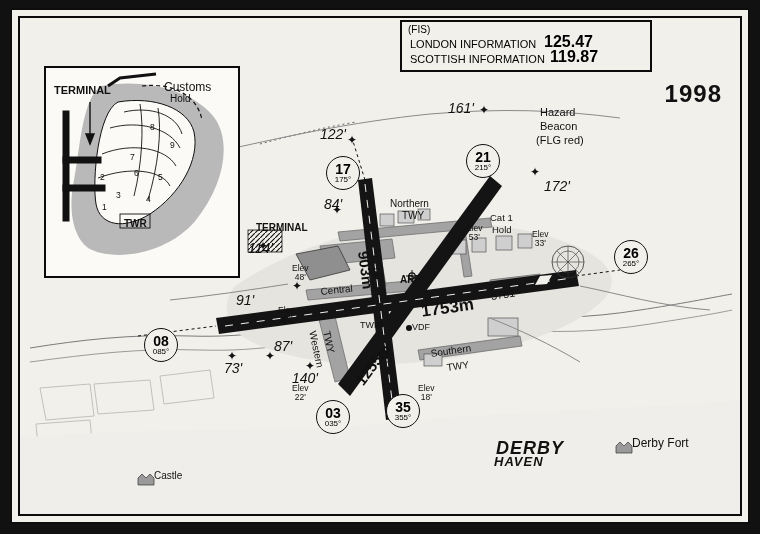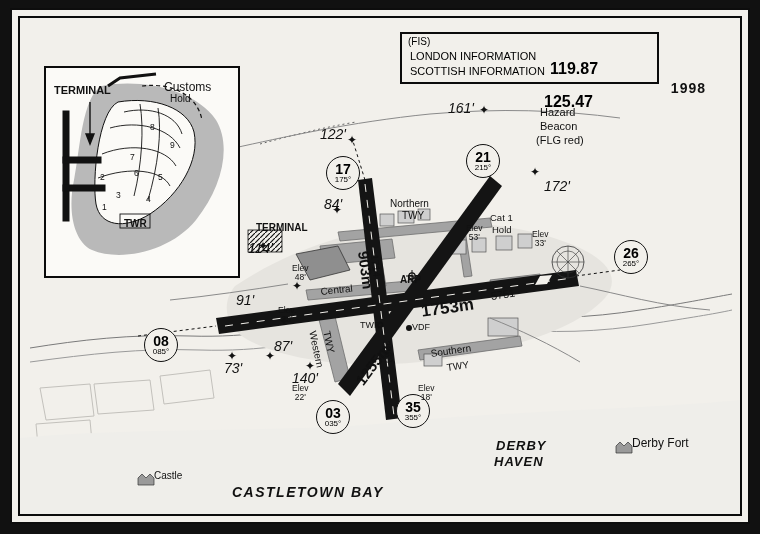--- a/index.html
+++ b/index.html
@@ -25,27 +25,27 @@
   .map-area{
     position:absolute;left:8px;top:8px;right:8px;bottom:8px;
     overflow:hidden;
   }
   svg{display:block;}
   .txt{position:absolute;font-family:"Liberation Sans", sans-serif;color:#111;white-space:nowrap;}
   .b{font-weight:bold;}
   .it{font-style:italic;}
   
   .fis-box{
-    position:absolute;left:380px;top:14px;width:248px;height:48px;
-    background:#f2f0eb;border:2px solid #0b0b0b;padding-left:7px;
+    position:absolute;left:380px;top:2px;width:248px;height:48px;
+    background:#f2f0eb;border:2px solid #0b0b0b;
   }
   .fis-label{position:absolute;left:6px;top:2px;font-size:10px;}
   .fis-row{position:absolute;left:8px;font-size:11px;}
   .fis-freq{position:absolute;font-size:16px;font-weight:bold;}
-  .year{position:absolute;right:34px;top:62px;font-size:14px;font-weight:bold;letter-spacing:1px;}
+  .year{position:absolute;right:18px;top:62px;font-size:24px;font-weight:bold;letter-spacing:1px;}
   
   .inset{
     position:absolute;left:24px;top:48px;width:192px;height:208px;
     background:#fbfaf7;border:2px solid #0b0b0b;
   }
   .rw-circle{
     position:absolute;border:1.5px solid #111;border-radius:26px;
     background:#f2f0eb;
     display:flex;align-items:center;justify-content:center;
     flex-direction:column;
@@ -194,21 +194,21 @@
 
         <g fill="#9a9a9a" stroke="#333" stroke-width="0.7">
           <path d="M118,460 l4,-4 4,4 4,-4 4,4 v7 h-16 z"></path>
           <path d="M596,428 l4,-4 4,4 4,-4 4,4 v7 h-16 z"></path>
         </g>
       </svg>
 
       <div class="fis-box">
         <div class="fis-label">(FIS)</div>
         <div class="fis-row" style="top:16px;">LONDON INFORMATION</div>
-        <div class="fis-freq" style="left:142px;top:11px;margin-top:48px;">125.47</div>
+        <div class="fis-freq" style="left:142px;top:11px;">125.47</div>
         <div class="fis-row" style="top:31px;">SCOTTISH INFORMATION</div>
         <div class="fis-freq" style="left:148px;top:26px;">119.87</div>
       </div>
 
       <div class="txt year">1998</div>
 
       <div class="inset">
         <svg width="188" height="204" viewBox="0 0 188 204">
 
           <path d="M56,18 C96,10 150,22 170,52 C186,78 176,120 150,152 C124,184 74,194 46,182
@@ -274,21 +274,21 @@
         <div class="rw-brg">265°</div>
       </div>
       <div class="rw-circle" style="left:124px;top:310px;width:32px;height:32px;">
         <div class="rw-num">08</div>
         <div class="rw-brg">085°</div>
       </div>
       <div class="rw-circle" style="left:296px;top:382px;width:32px;height:32px;">
         <div class="rw-num">03</div>
         <div class="rw-brg">035°</div>
       </div>
-      <div class="rw-circle" style="left:376px;top:376px;width:32px;height:32px;">
+      <div class="rw-circle" style="left:366px;top:376px;width:32px;height:32px;">
         <div class="rw-num">35</div>
         <div class="rw-brg">355°</div>
       </div>
 
       <div class="txt b" style="left:352px;top:232px;font-size:15px;transform:rotate(83deg);transform-origin:left top;">903m</div>
       <div class="txt b" style="left:400px;top:284px;font-size:17px;transform:rotate(-8deg);transform-origin:left top;">1753m</div>
       <div class="txt b" style="left:332px;top:360px;font-size:15px;transform:rotate(-53deg);transform-origin:left top;">1255m</div>
       <div class="txt" style="left:470px;top:272px;font-size:11px;transform:rotate(-8deg);transform-origin:left top;">5751</div>
       <div class="txt" style="left:360px;top:236px;font-size:10px;transform:rotate(83deg);transform-origin:left top;">1714</div>
       <div class="txt" style="left:372px;top:322px;font-size:10px;transform:rotate(83deg);transform-origin:left top;">2963</div>
@@ -342,19 +342,18 @@
 
       <div class="txt b" style="left:380px;top:256px;font-size:10px;">ARP</div>
       <div class="txt" style="left:340px;top:302px;font-size:9px;">TWR</div>
       <div class="txt" style="left:392px;top:304px;font-size:9px;">VDF</div>
       <div class="txt" style="left:470px;top:194px;font-size:9.5px;">Cat 1</div>
       <div class="txt" style="left:472px;top:206px;font-size:9.5px;">Hold</div>
       <div class="txt b" style="left:236px;top:204px;font-size:10px;">TERMINAL</div>
 
       <div class="txt" style="left:134px;top:452px;font-size:10px;">Castle</div>
       <div class="txt" style="left:612px;top:418px;font-size:12px;">Derby Fort</div>
-      <div class="txt it b" style="left:476px;top:420px;font-size:13px;letter-spacing:1px;">DERBY</div>
+      <div class="txt it b" style="left:476px;top:420px;font-size:18px;letter-spacing:1px;">DERBY</div>
       <div class="txt it b" style="left:474px;top:436px;font-size:13px;letter-spacing:1px;">HAVEN</div>
-      <div class="txt it b" style="left:212px;top:466px;font-size:14px;letter-spacing:1.5px;">CASTLETOWN  BAY</div>
 
     </div>
   </div>
 </div>
 
 </body></html>

